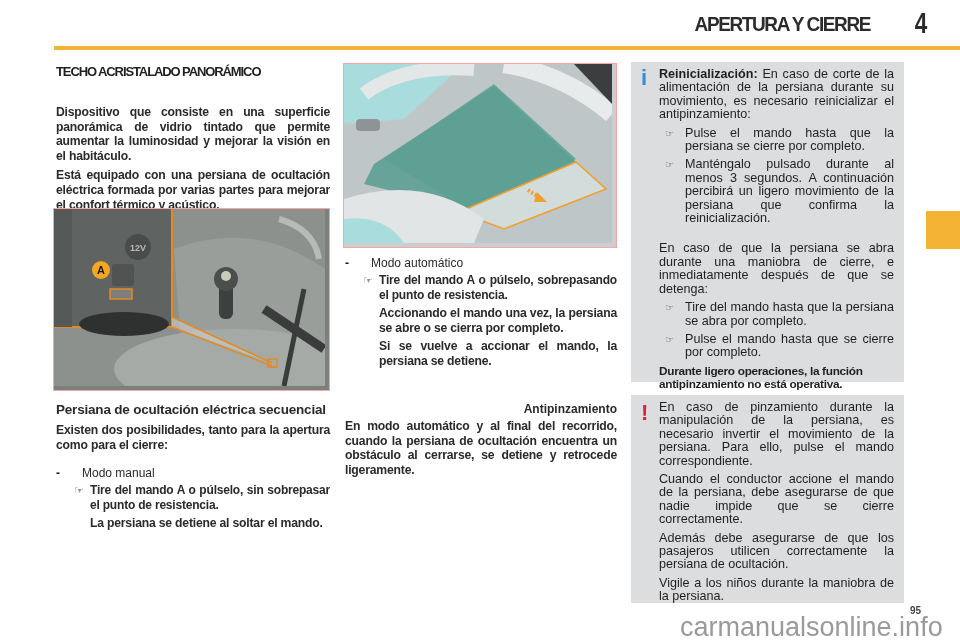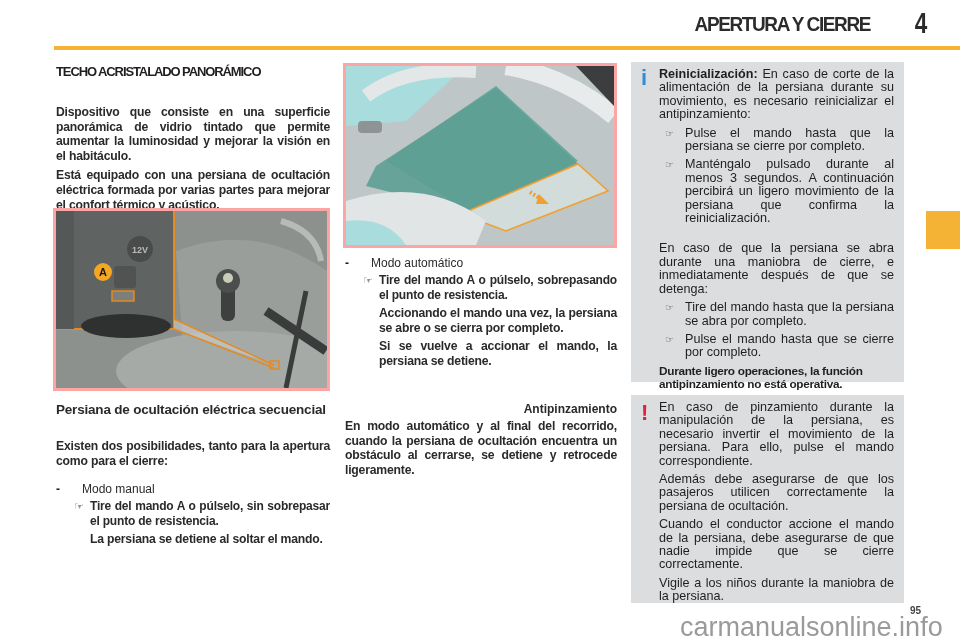--- a/index.html
+++ b/index.html
@@ -16,26 +16,26 @@
     font-weight: bold; font-size: 30px; color: #2b2b2b; transform: scaleX(0.75);
   }
   .header-rule { position: absolute; left: 54px; top: 46px; width: 906px; height: 4px; background: #f5b335; }
   .side-tab { position: absolute; left: 926px; top: 211px; width: 34px; height: 38px; background: #f5b335; }
 
   
   .col-left { position: absolute; left: 56px; top: 64px; width: 274px; }
   .section-title { font-weight: bold; font-size: 13px; letter-spacing: -1.1px; color: #1f1f1f; margin-bottom: 26px; }
   .para-bold { font-weight: bold; font-size: 12.2px; line-height: 14.6px; text-align: justify; color: #2a2a2a; margin-bottom: 5px; letter-spacing: -0.2px; }
 
-  .figure { position: absolute; border: 3px solid #fca5a5; overflow: hidden; }
+  .figure { position: absolute; border: 1px solid #fca5a5; overflow: hidden; }
   .fig-console { left: 53px; top: 208px; width: 277px; height: 183px; background: #7c807d; }
   .fig-roof { left: 343px; top: 63px; width: 274px; height: 185px; background: #c9cfd0; }
 
   .col-left-lower { position: absolute; left: 56px; top: 402px; width: 274px; }
-  .subsection-title { font-weight: bold; font-size: 13.5px; line-height: 15px; color: #2a2a2a; margin-bottom: 22px; letter-spacing: -0.2px; }
+  .subsection-title { font-weight: bold; font-size: 13.5px; line-height: 15px; color: #2a2a2a; margin-bottom: 6px; letter-spacing: -0.2px; }
 
   .mode-item { display: flex; margin-top: 14px; }
   .mode-dash { width: 26px; font-weight: bold; font-size: 12px; }
   .mode-label { font-weight: normal; font-size: 12px; color: #2a2a2a; }
   .bullet-row { display: flex; margin-left: 18px; margin-top: 3px; }
   .bullet-icon { width: 16px; font-size: 11px; line-height: 14px; color: #2a2a2a; }
   .bullet-text { flex: 1; font-weight: bold; font-size: 12px; line-height: 14.6px; text-align: justify; color: #2a2a2a; letter-spacing: -0.2px; }
   .indent-para { margin-left: 34px; margin-top: 4px; font-weight: bold; font-size: 12.2px; line-height: 14.6px; text-align: justify; color: #2a2a2a; letter-spacing: -0.2px; }
 
   .col-mid { position: absolute; left: 345px; top: 256px; width: 272px; }
@@ -174,19 +174,19 @@
   <div class="box-bullet">
     <span class="bi">☞</span>
     <span class="bt">Pulse el mando hasta que se cierre por completo.</span>
   </div>
   <p class="box-note">Durante ligero operaciones, la función antipinzamiento no está operativa.</p>
 </div>
 
 <div class="warn-box">
   <span class="box-icon warn-icon">!</span>
   <p class="box-text">En caso de pinzamiento durante la manipulación de la persiana, es necesario invertir el movimiento de la persiana. Para ello, pulse el mando correspondiente.</p>
+  <p class="box-text">Cuando el conductor accione el mando de la persiana, debe asegurarse de que nadie impide que se cierre correctamente.</p>
   <p class="box-text">Además debe asegurarse de que los pasajeros utilicen correctamente la persiana de ocultación.</p>
-  <p class="box-text">Cuando el conductor accione el mando de la persiana, debe asegurarse de que nadie impide que se cierre correctamente.</p>
   <p class="box-text">Vigile a los niños durante la maniobra de la persiana.</p>
 </div>
 
 <div class="page-num">95</div>
 <div class="watermark">carmanualsonline.info</div>
 
 </body></html>

